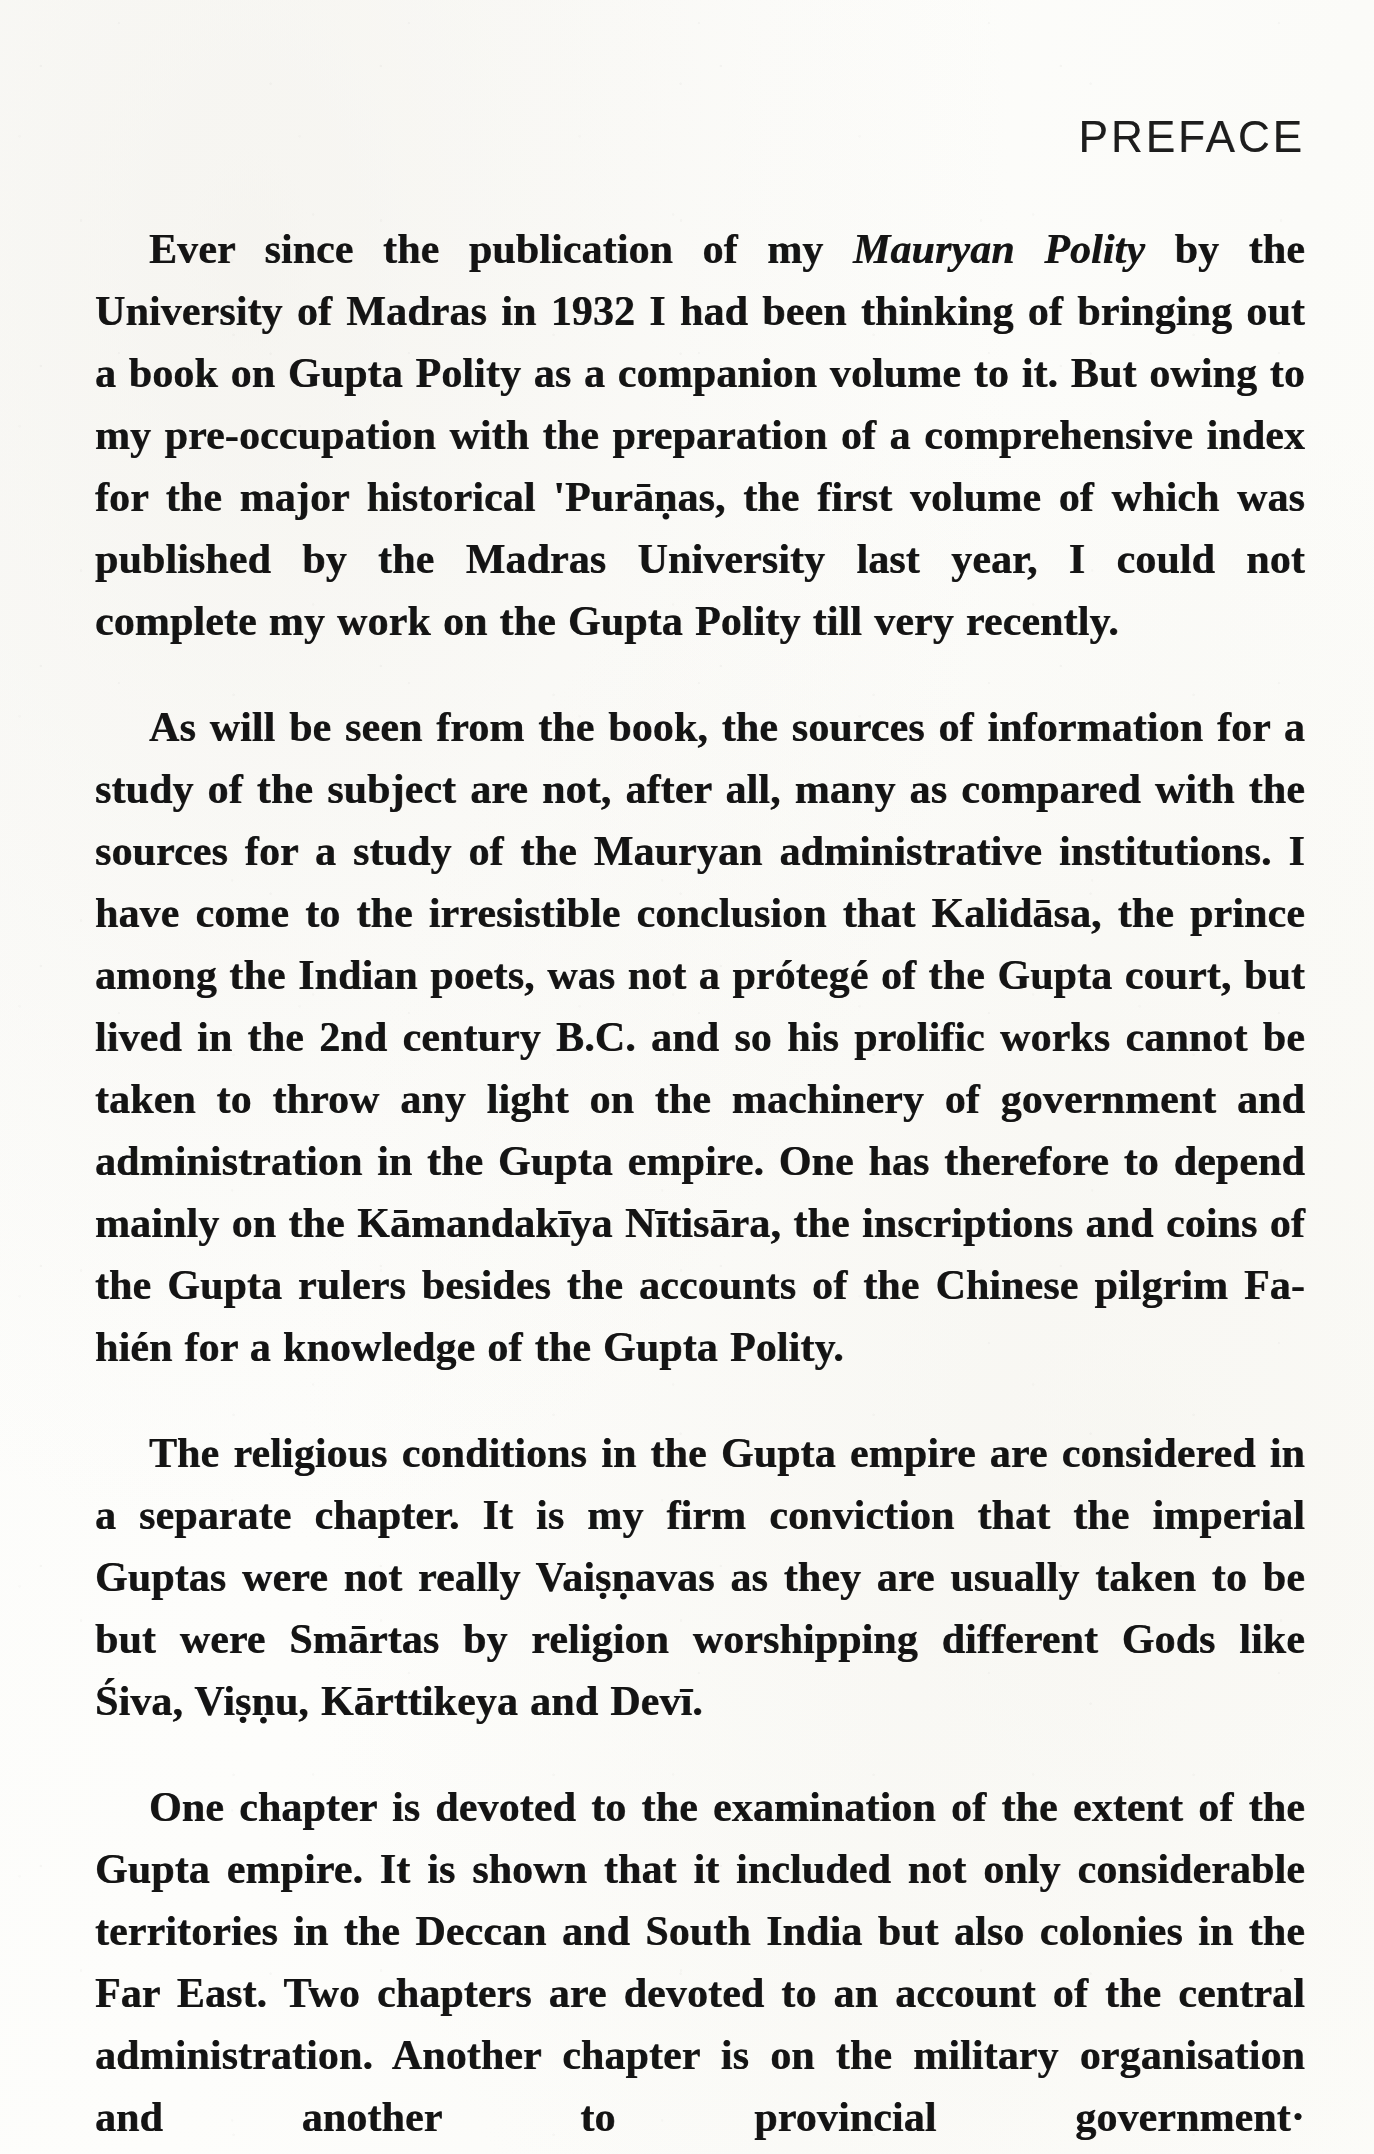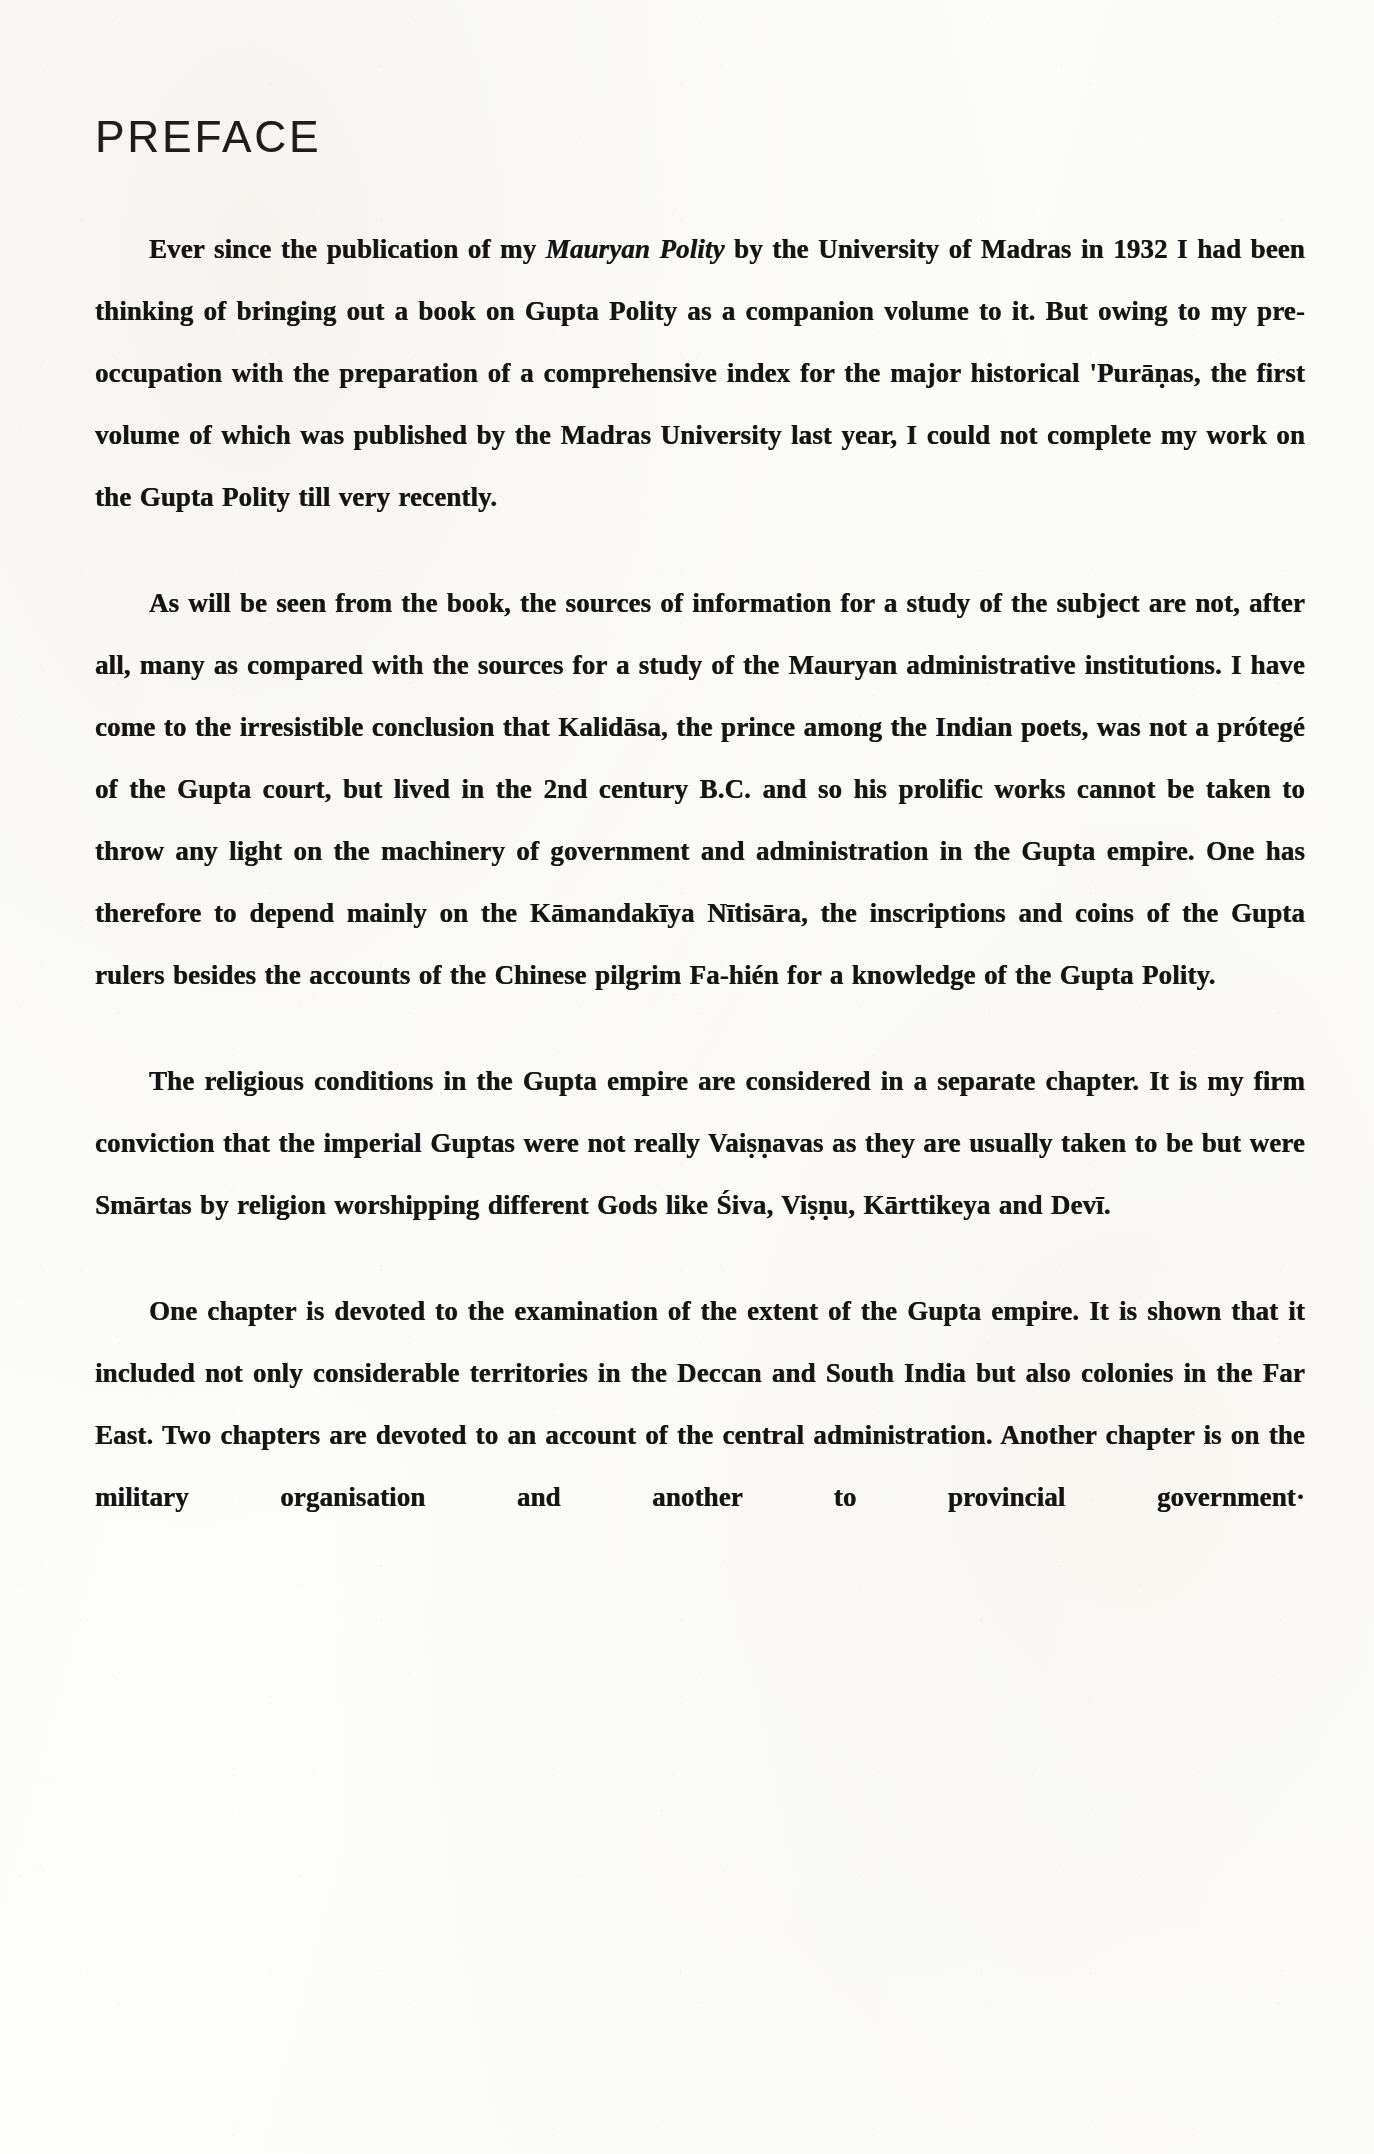--- a/index.html
+++ b/index.html
@@ -48,39 +48,39 @@
   .content {
     position: absolute;
     left: 95px;
     top: 0;
     width: 1210px;
   }
 
   .page-title {
     margin: 0;
     padding-top: 112px;
-    text-align: left;
+    text-align: right;
     font-size: 44px;
     font-weight: 400;
     letter-spacing: 3px;
     color: #1d1d1d;
     font-family: "Liberation Sans", "DejaVu Sans", sans-serif;
     text-shadow: 0.4px 0.3px 0.6px rgba(30,30,30,0.55);
   }
 
   .body-text {
     margin-top: 56px;
   }
 
   p.para {
     margin: 0 0 44px 0;
     text-align: justify;
     text-justify: inter-word;
     text-indent: 54px;
-    font-size: 27px;
+    font-size: 42px;
     line-height: 62px;
     font-weight: 700;
     color: #141414;
     letter-spacing: 0.1px;
     word-spacing: 1.5px;
     text-shadow:
       0.45px 0.25px 0.55px rgba(25,25,25,0.65),
       -0.3px 0.2px 0.5px rgba(40,40,40,0.35);
     -webkit-font-smoothing: none;
   }

